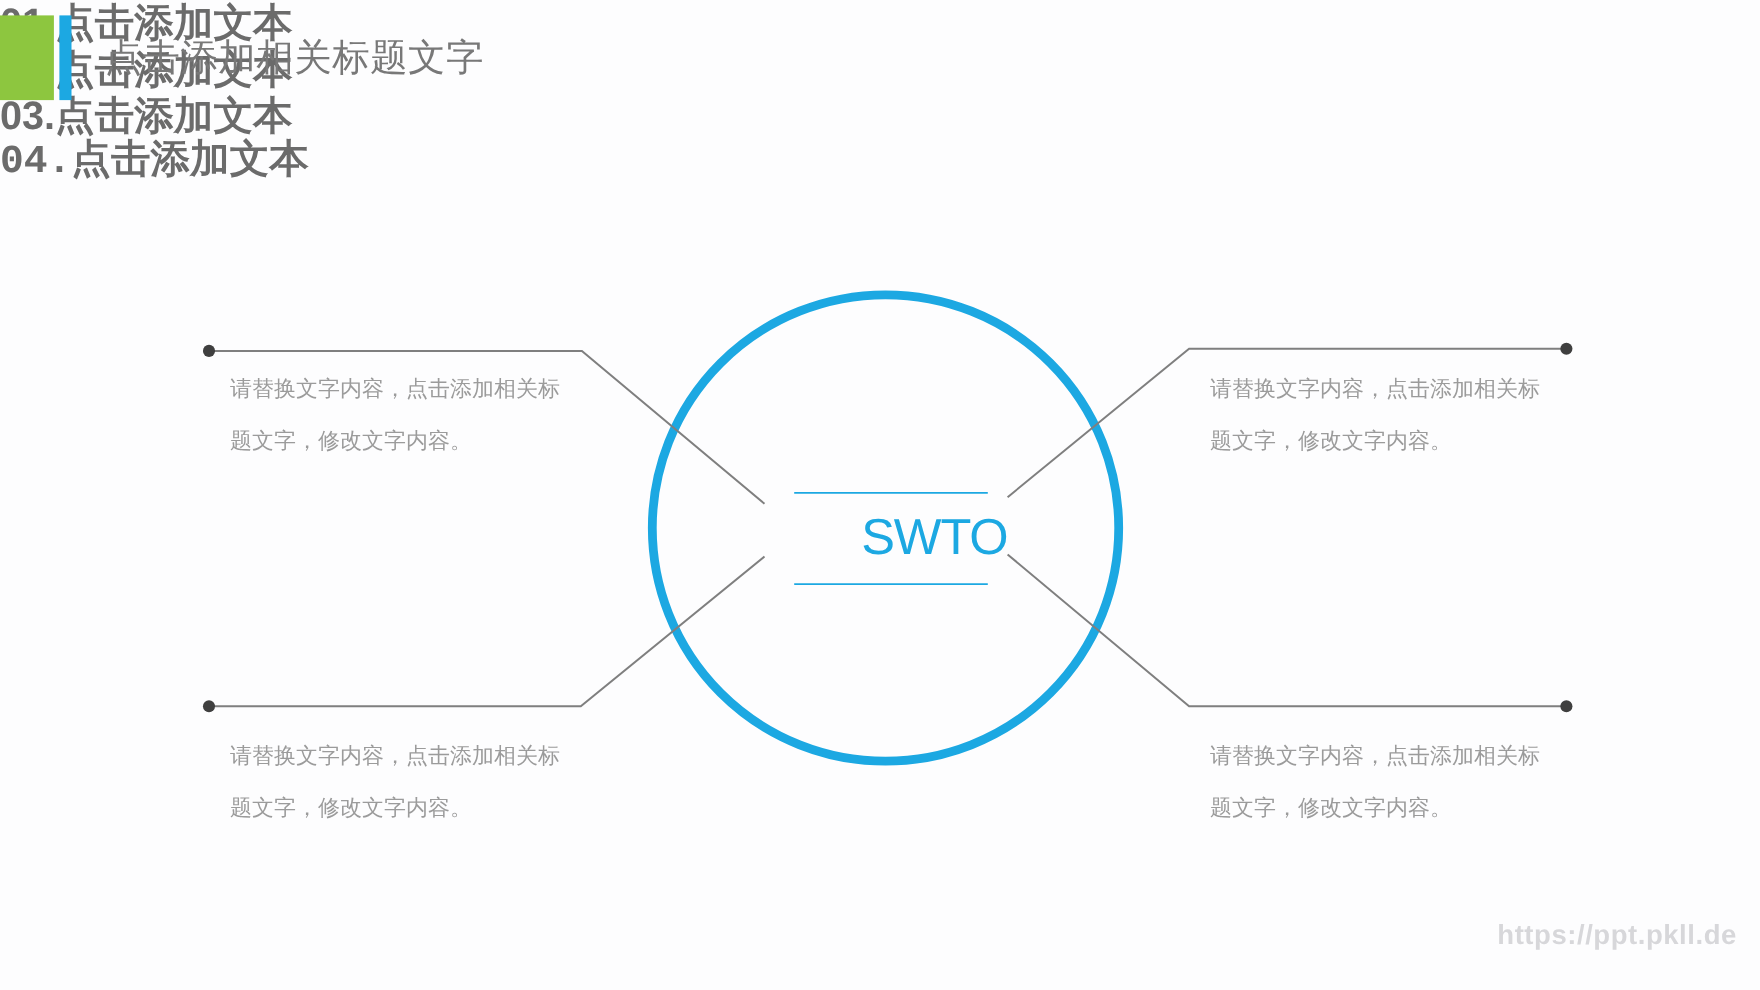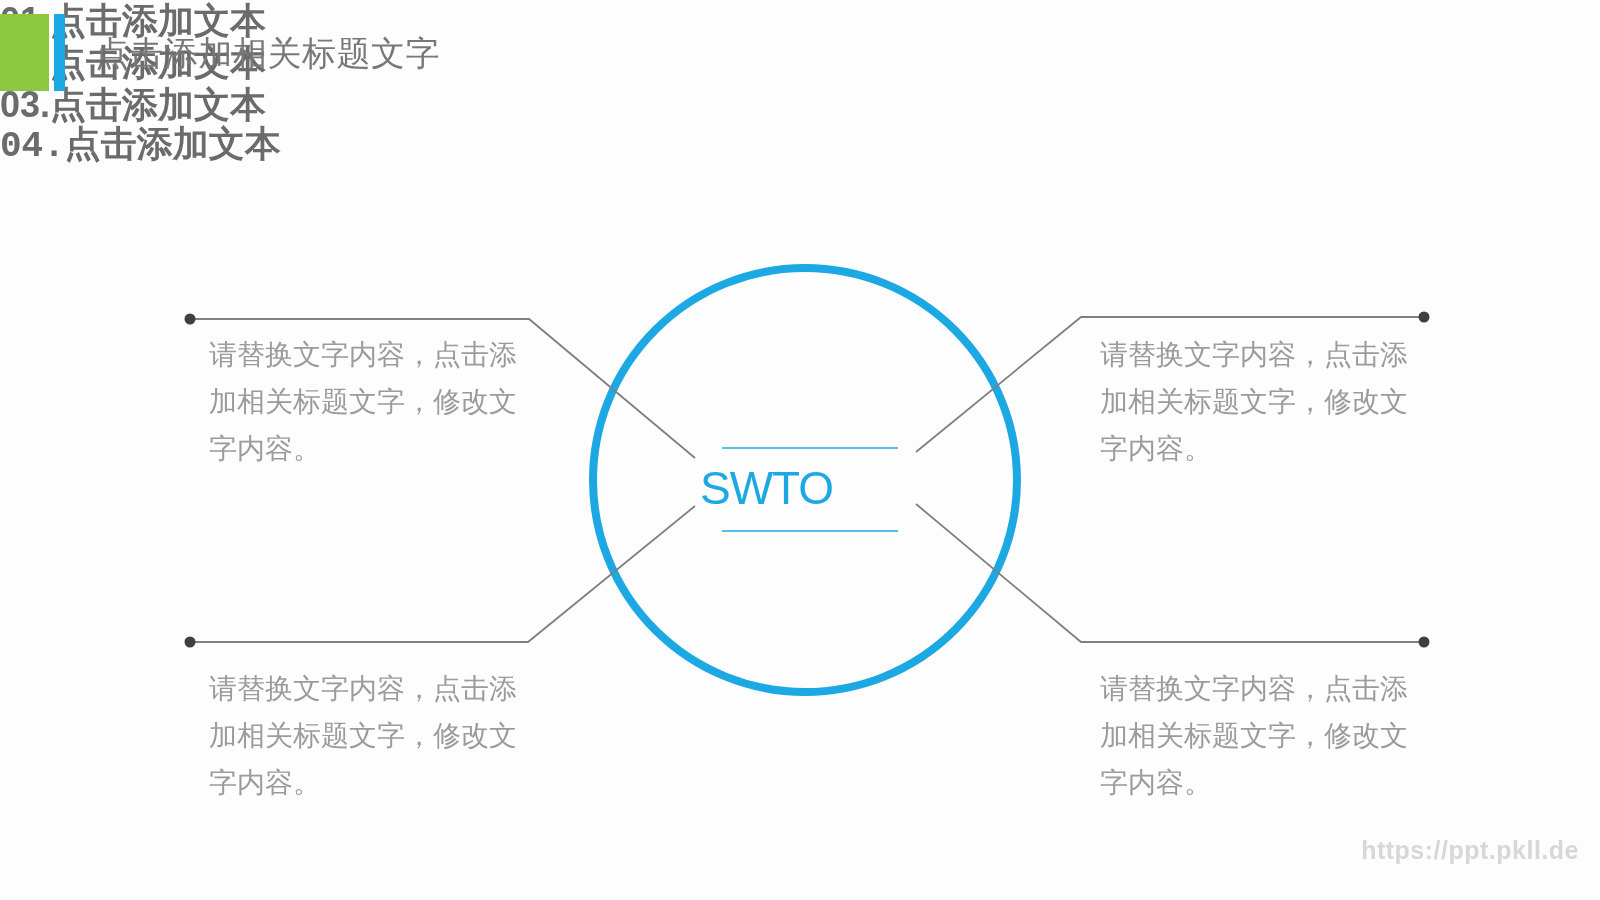--- a/index.html
+++ b/index.html
@@ -20,30 +20,30 @@
     font-size: 34px; line-height: 40px; color: #787878;
     letter-spacing: 0.5px; white-space: nowrap;
   }
 
   
   .diagram-svg { position: absolute; left: 0; top: 0; width: 1600px; height: 900px; }
 
   
   .center-label {
     position: absolute; left: 700px; top: 464px; width: 216px;
-    text-align: left; font-size: 46px; line-height: 48px;
+    text-align: right; font-size: 46px; line-height: 48px;
     color: #1CA8E2; letter-spacing: -1px; font-weight: 400;
   }
   .section-title {
     font-size: 36px; line-height: 42px; font-weight: 700;
     color: #6B6B6B; white-space: nowrap;
   }
   .section-body {
     position: absolute; width: 318px;
-    font-size: 28px; line-height: 47px; color: #9B9B9B;
+    font-size: 20px; line-height: 47px; color: #9B9B9B;
   }
   .s1-title { left: 207px; top: 254px; }
   .s2-title { left: 207px; top: 582px; }
   .s3-title { left: 1100px; top: 254px; }
   .s4-title { left: 1100px; top: 582px; font-family: Liberation Mono, monospace; }
   .s1-body { left: 209px; top: 331px; }
   .s2-body { left: 209px; top: 665px; }
   .s3-body { left: 1100px; top: 331px; }
   .s4-body { left: 1100px; top: 665px; }
 

